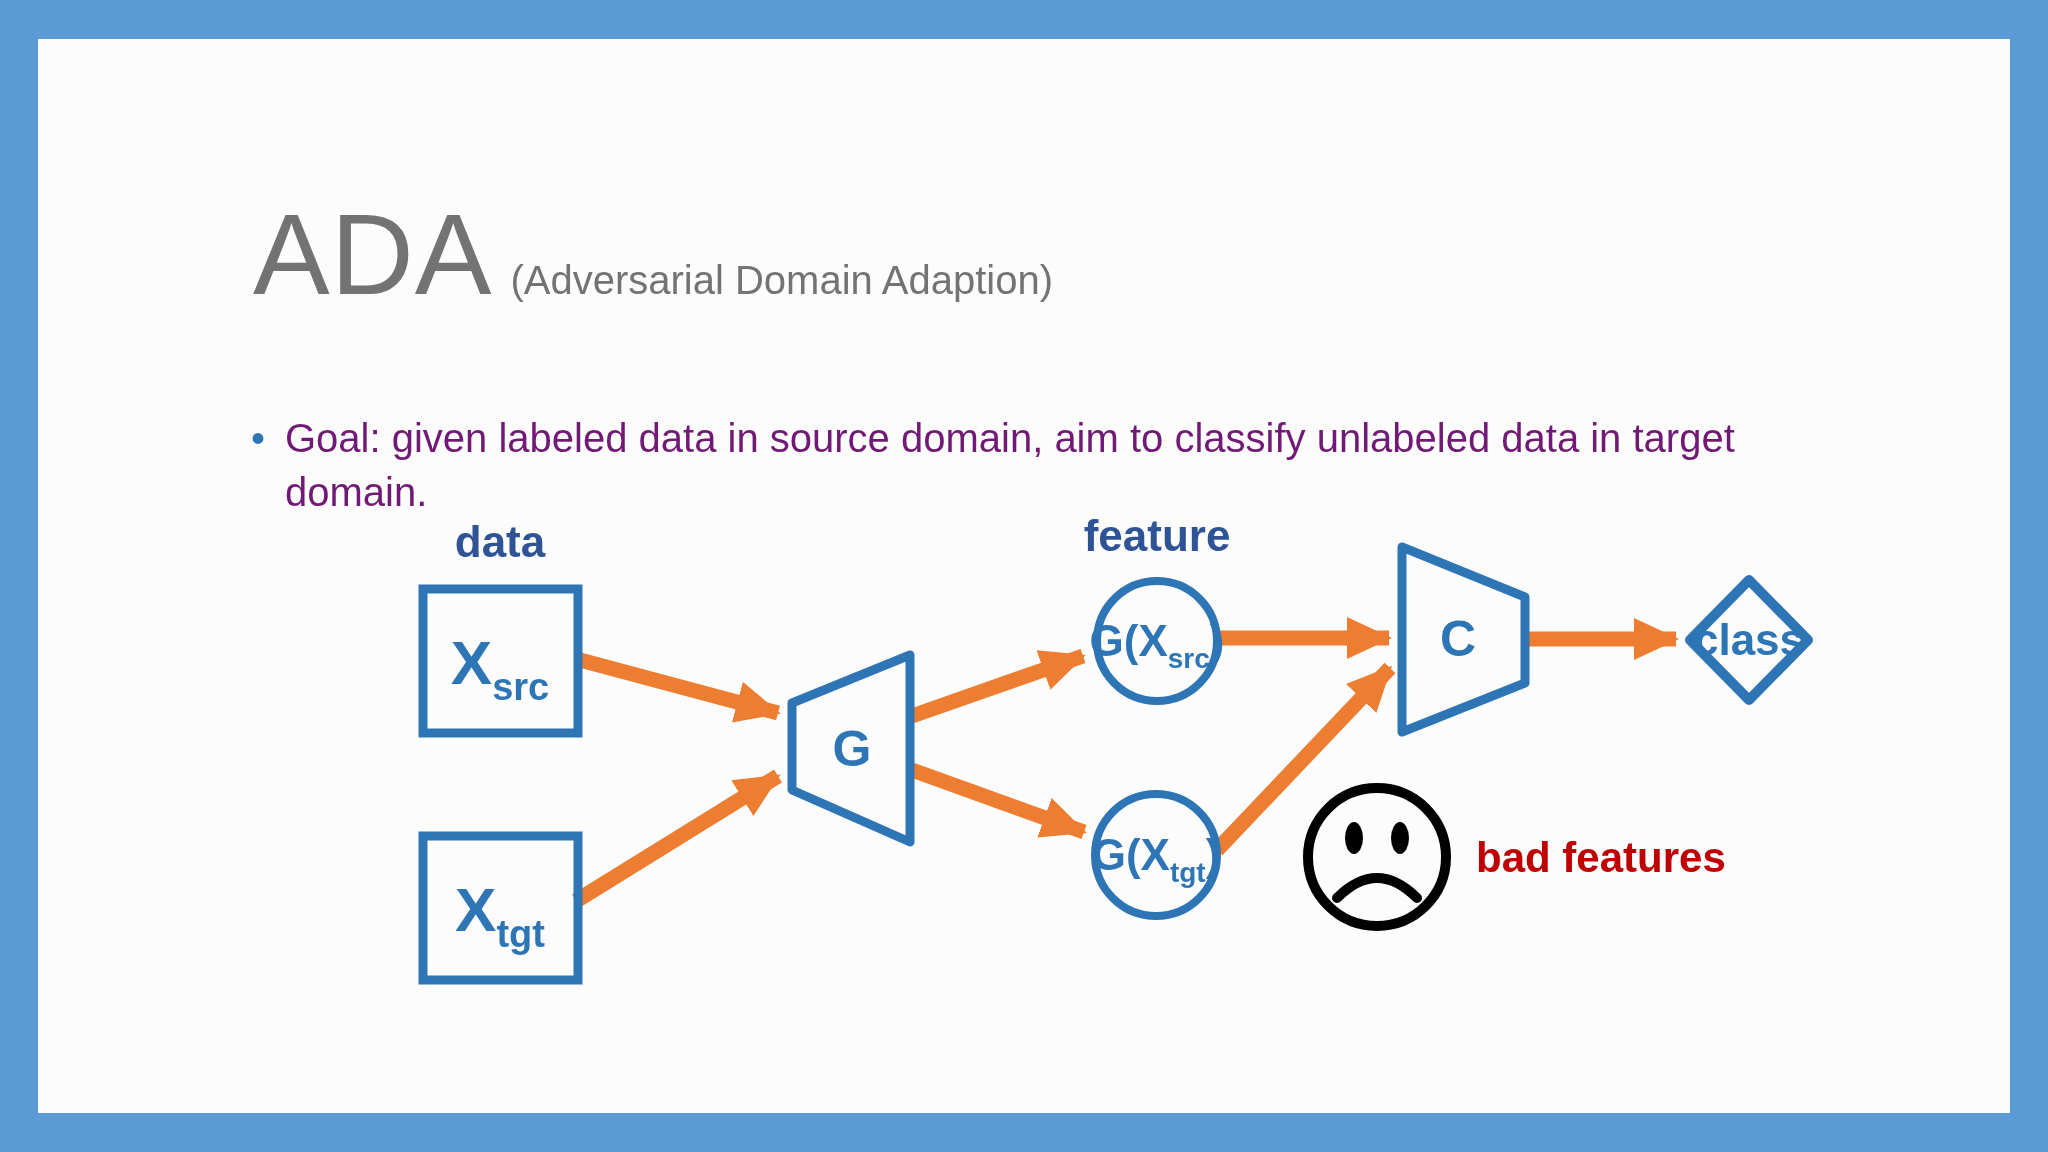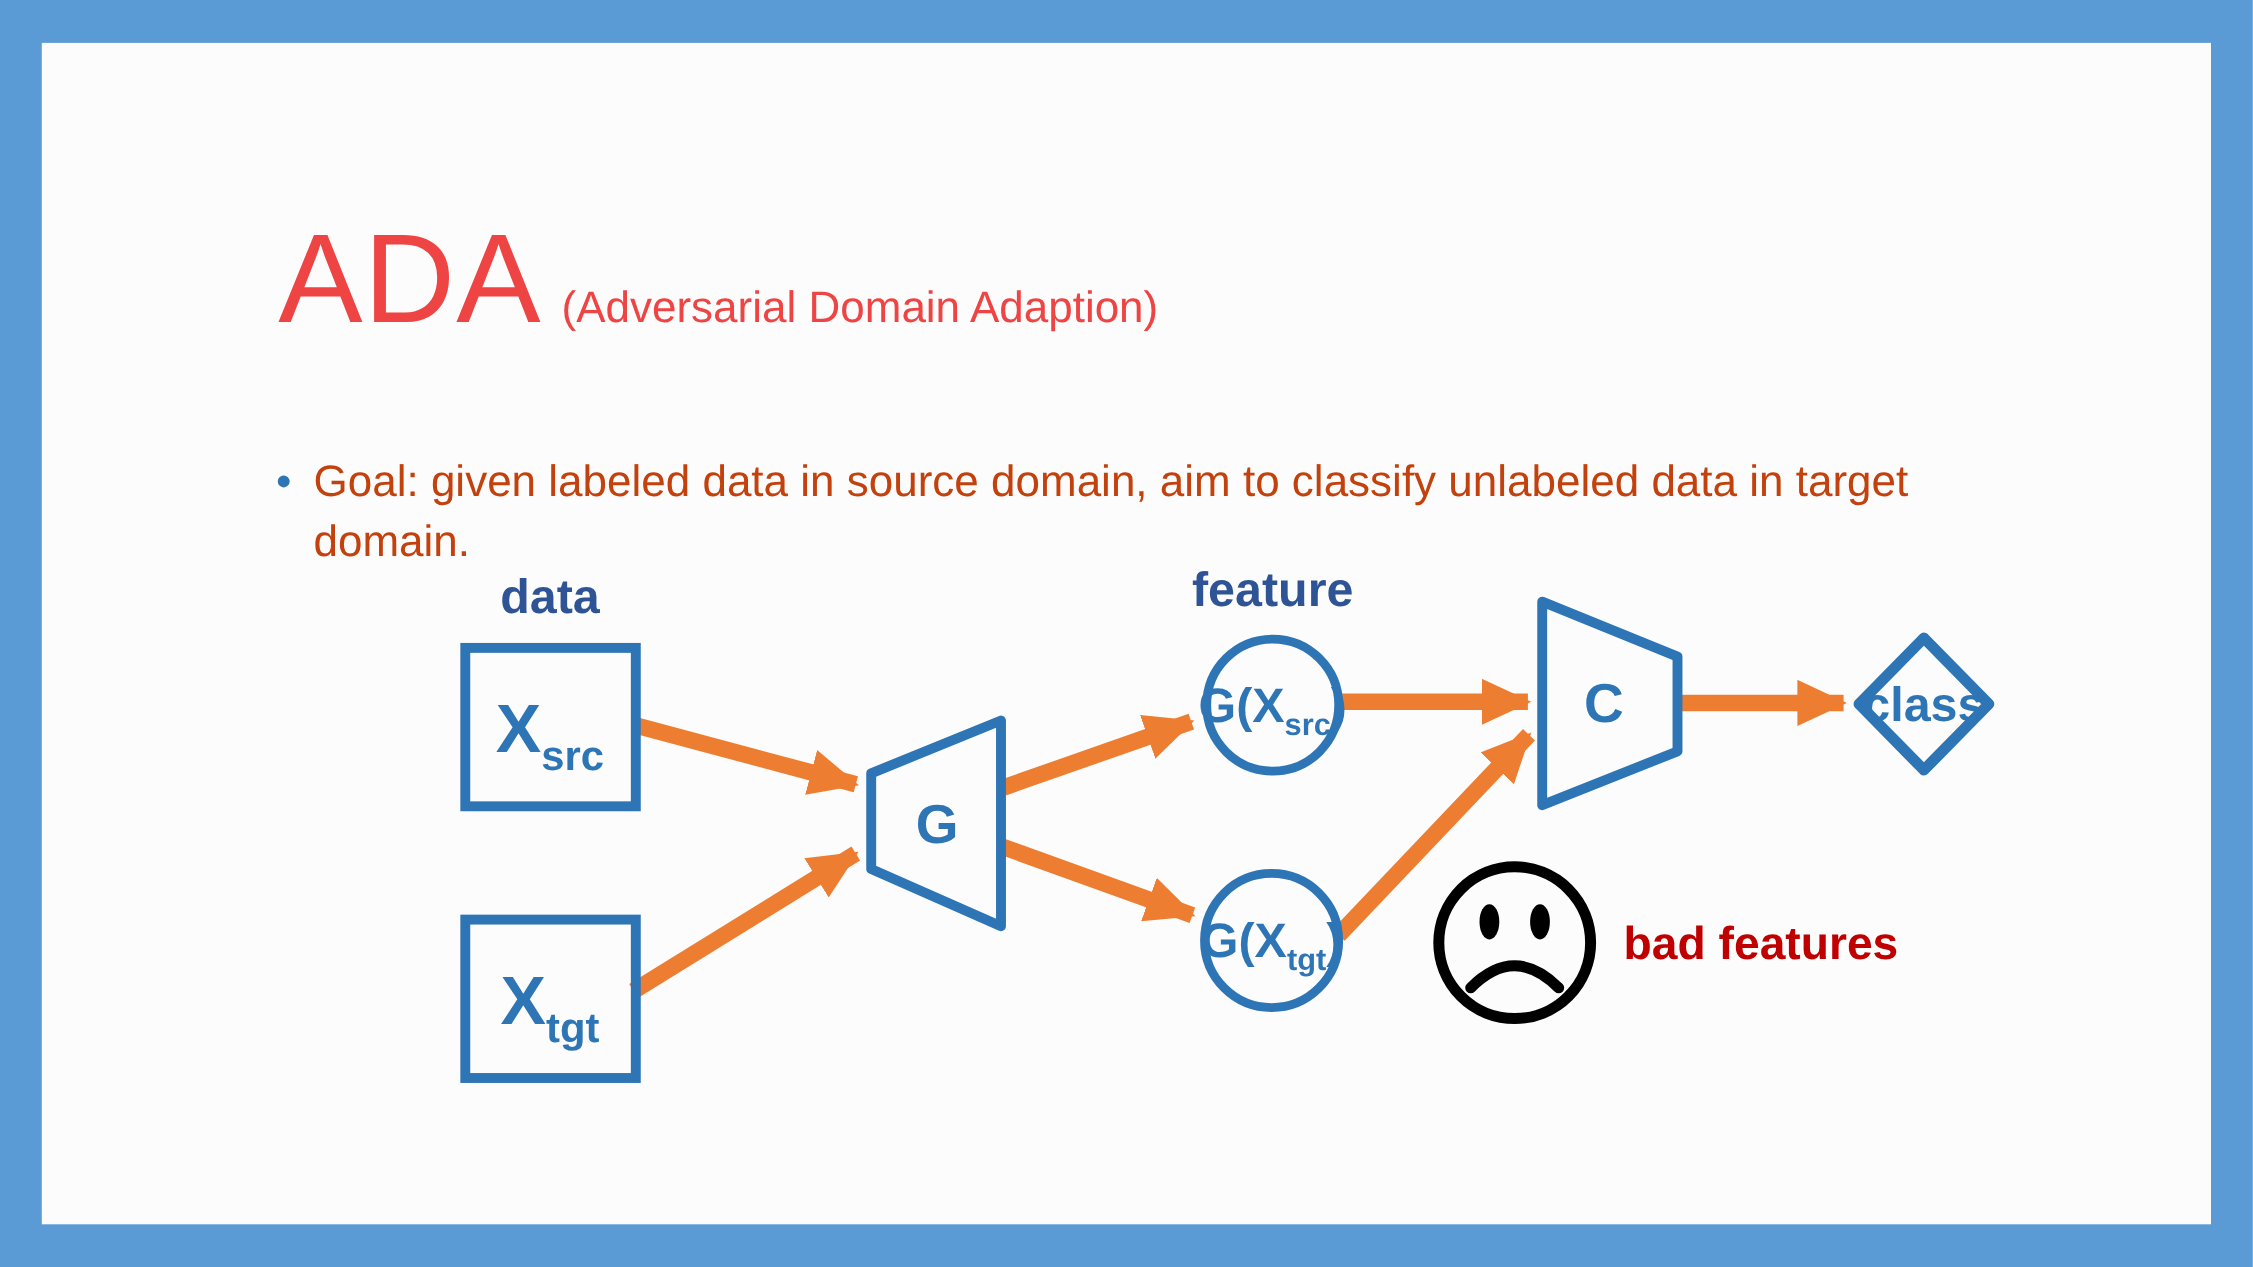--- a/index.html
+++ b/index.html
@@ -16,41 +16,41 @@
     background: #FCFCFC;
   }
   
   .title-row {
     position: absolute;
     left: 215px; top: 158px;
     display: flex;
     align-items: baseline;
     gap: 18px;
     white-space: nowrap;
-    color: #ef4444;
+    color: #737373;
   }
   .title-main { font-size: 115px; line-height: 1; letter-spacing: 1px; }
   .title-sub  { font-size: 40px;  line-height: 1; }
   
   .bullet-row {
     position: absolute;
     left: 213px; top: 372px;
     width: 1640px;
     display: flex;
     align-items: flex-start;
   }
   .bullet-dot {
     color: #2E75B6;
     font-size: 40px;
     line-height: 54px;
     width: 34px;
     flex: 0 0 34px;
   }
   .bullet-text {
-    color: #c2410c;
+    color: #701a75;
     font-size: 40px;
     line-height: 54px;
     width: 1570px;
   }
   
   svg.diagram {
     position: absolute;
     left: 0; top: 0;
     width: 2048px; height: 1152px;
   }

